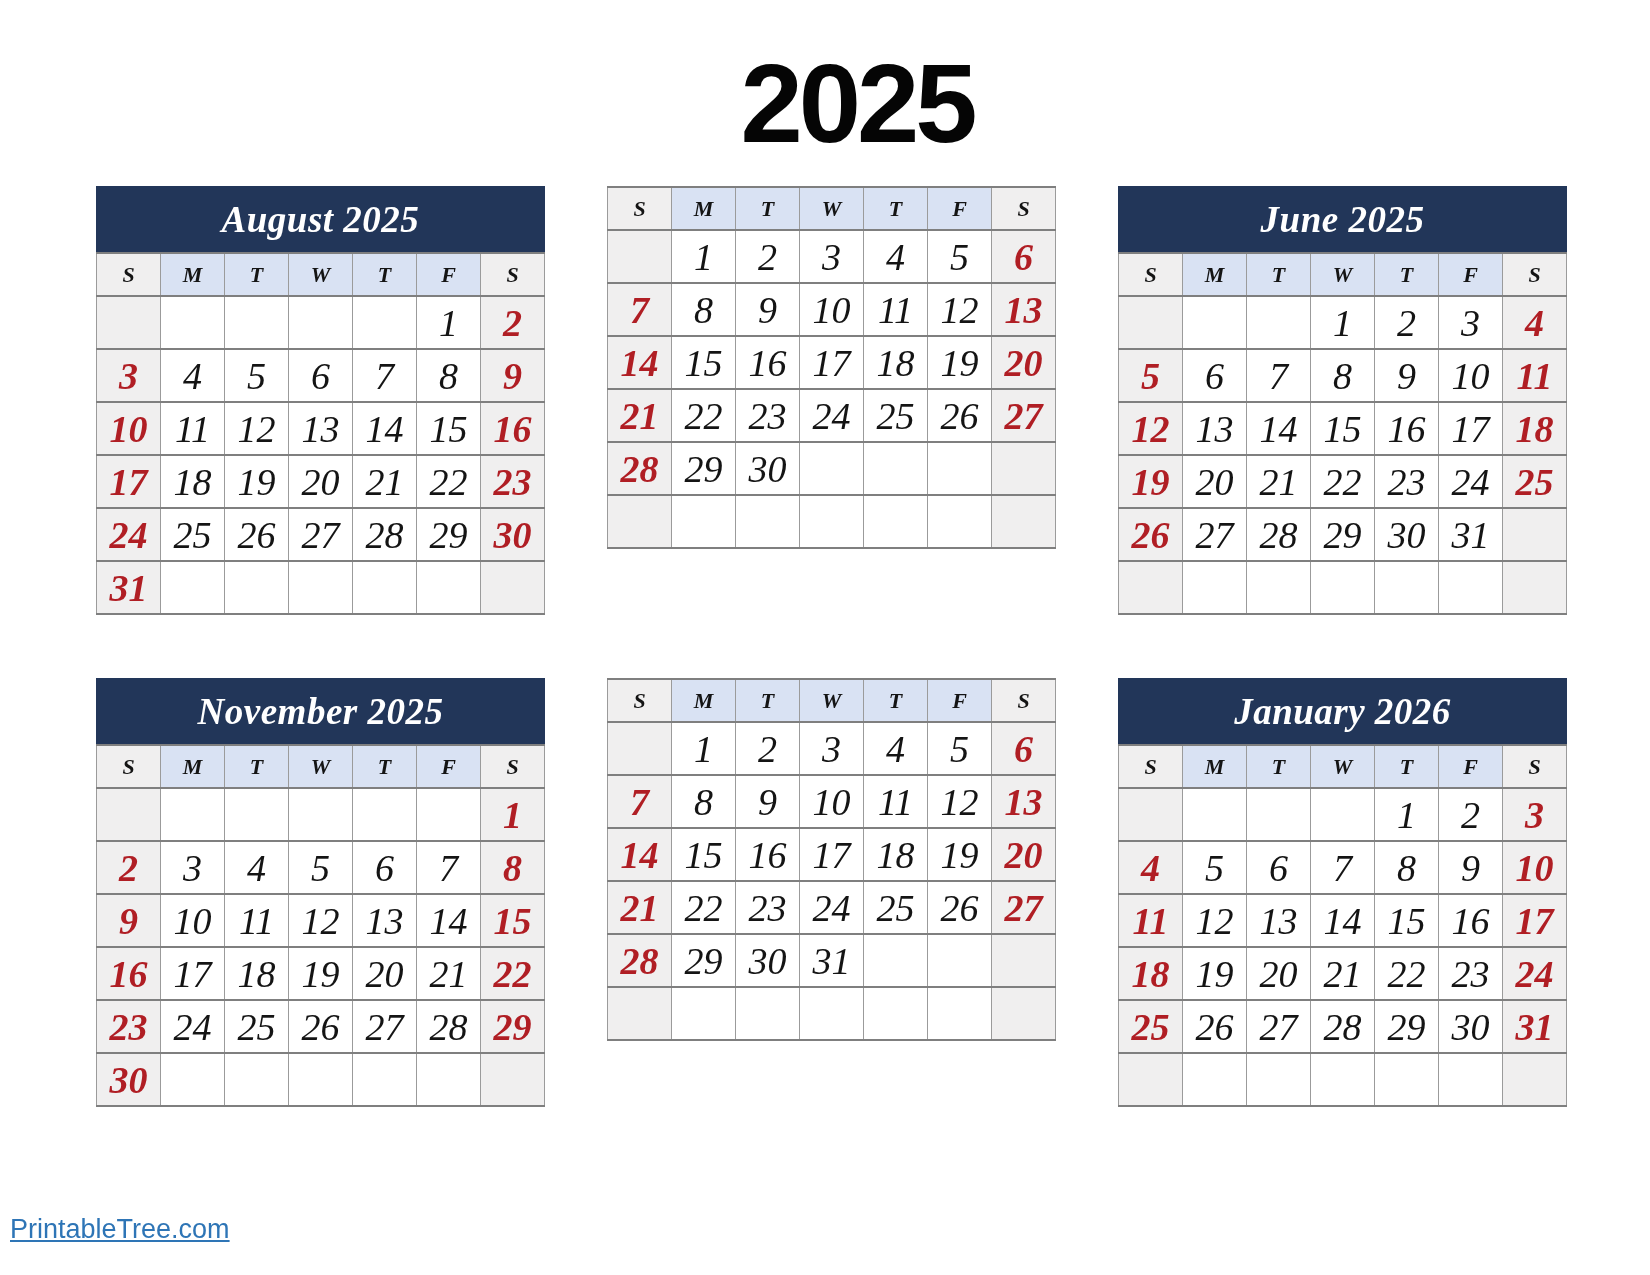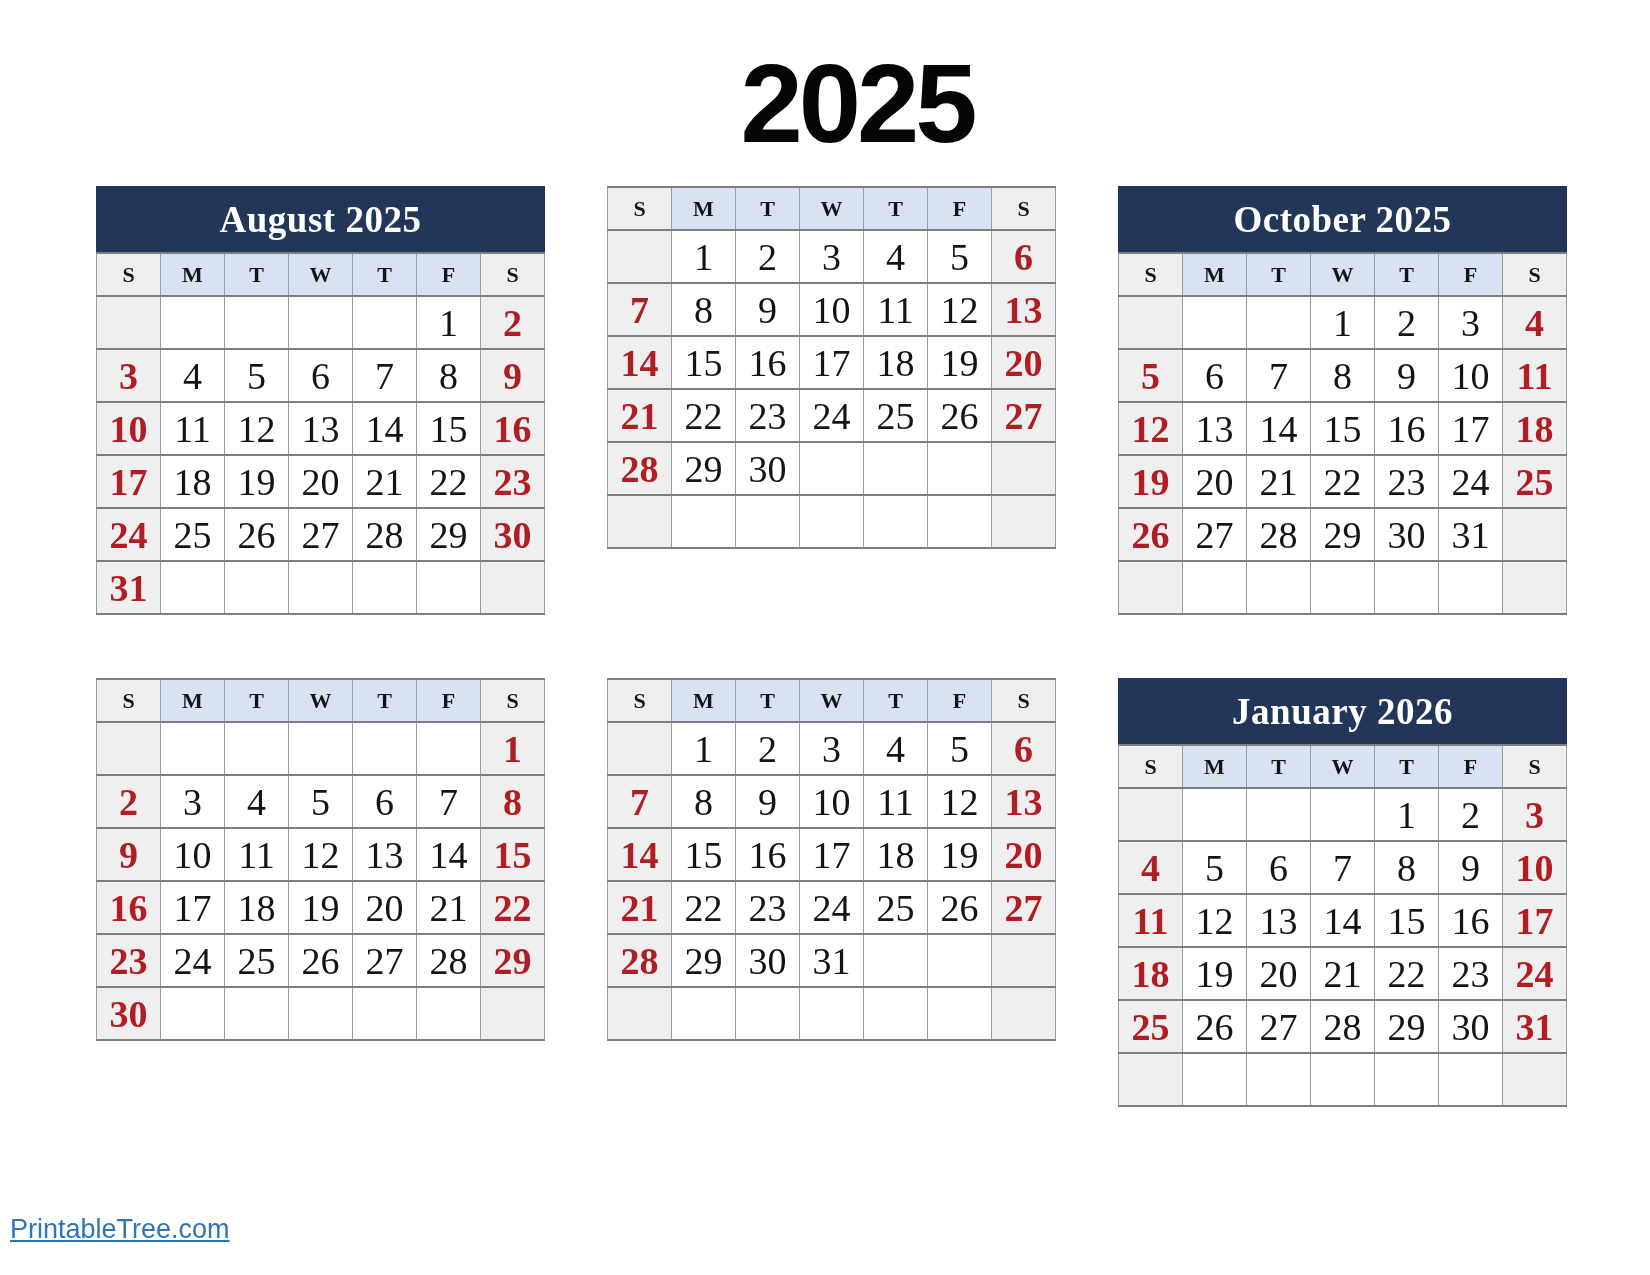--- a/index.html
+++ b/index.html
@@ -32,20 +32,21 @@
     position: absolute;
     top: 186px;
     left: 96px;
     display: grid;
     grid-template-columns: repeat(3, 449px);
     column-gap: 62px;
     row-gap: 63px;
   }
   .calendar-card {
     width: 449px;
+    font-style: italic;
   }
   .cal-title {
     box-sizing: border-box;
     height: 66px;
     background: var(--navy, #223659);
     color: #ffffff;
     display: flex;
     align-items: center;
     justify-content: center;
     font-family: "Liberation Serif", serif;
@@ -256,21 +257,21 @@
             <td></td>
             <td></td>
             <td></td>
             <td></td>
             <td class="we"></td>
           </tr>
         </tbody>
       </table>
     </section>
     <section class="calendar-card">
-      <div class="cal-title">October 2025</div>
+      <div class="cal-title">June 2025</div>
       <table class="cal-table">
         <thead>
           <tr>
             <th class="we">S</th>
             <th>M</th>
             <th>T</th>
             <th>W</th>
             <th>T</th>
             <th>F</th>
             <th class="we">S</th>
@@ -328,20 +329,21 @@
             <td></td>
             <td></td>
             <td></td>
             <td></td>
             <td class="we"></td>
           </tr>
         </tbody>
       </table>
     </section>
     <section class="calendar-card">
+      <div class="cal-title">November 2025</div>
       <table class="cal-table">
         <thead>
           <tr>
             <th class="we">S</th>
             <th>M</th>
             <th>T</th>
             <th>W</th>
             <th>T</th>
             <th>F</th>
             <th class="we">S</th>

